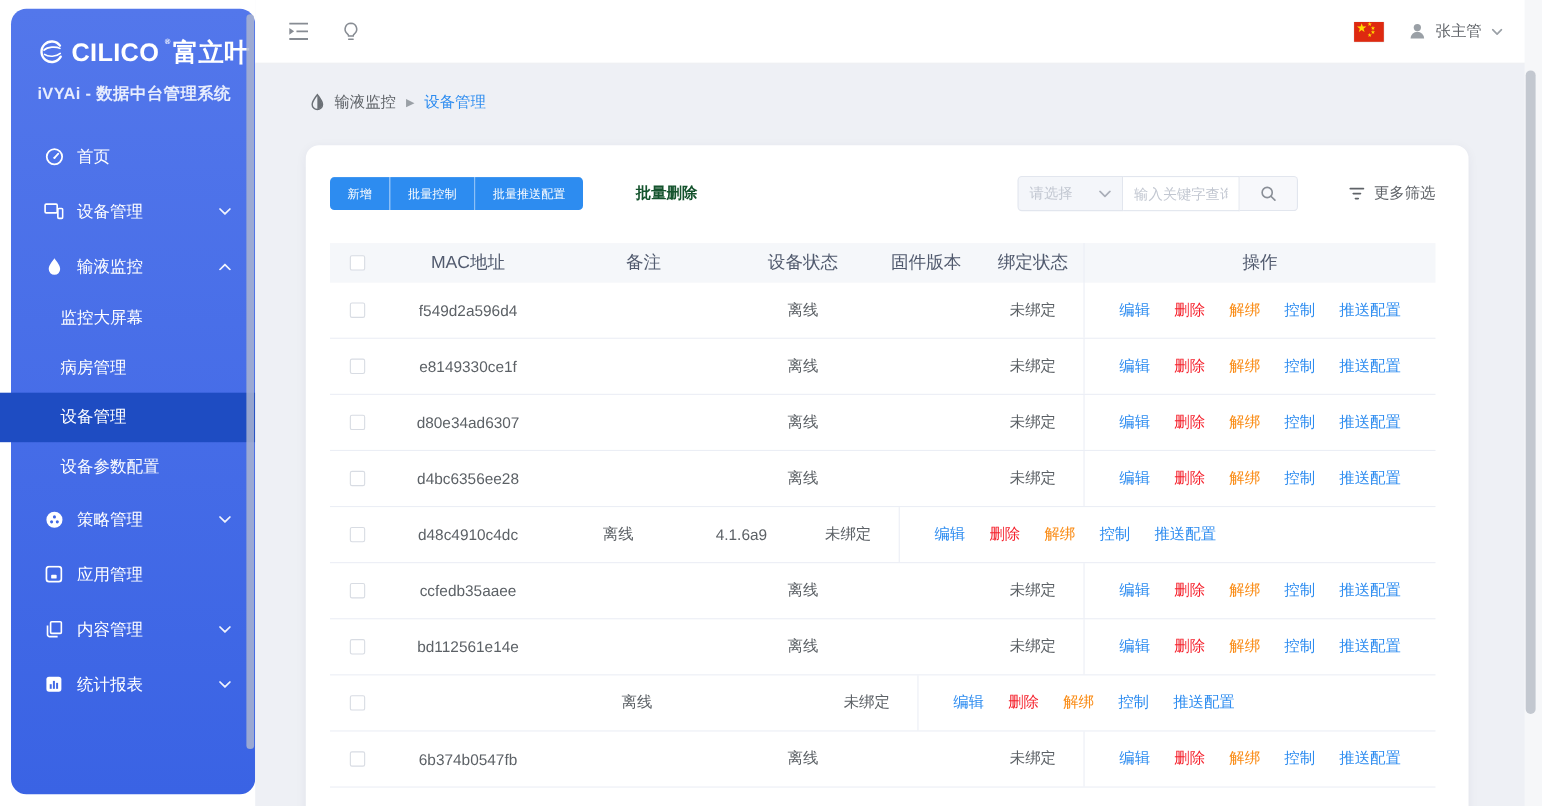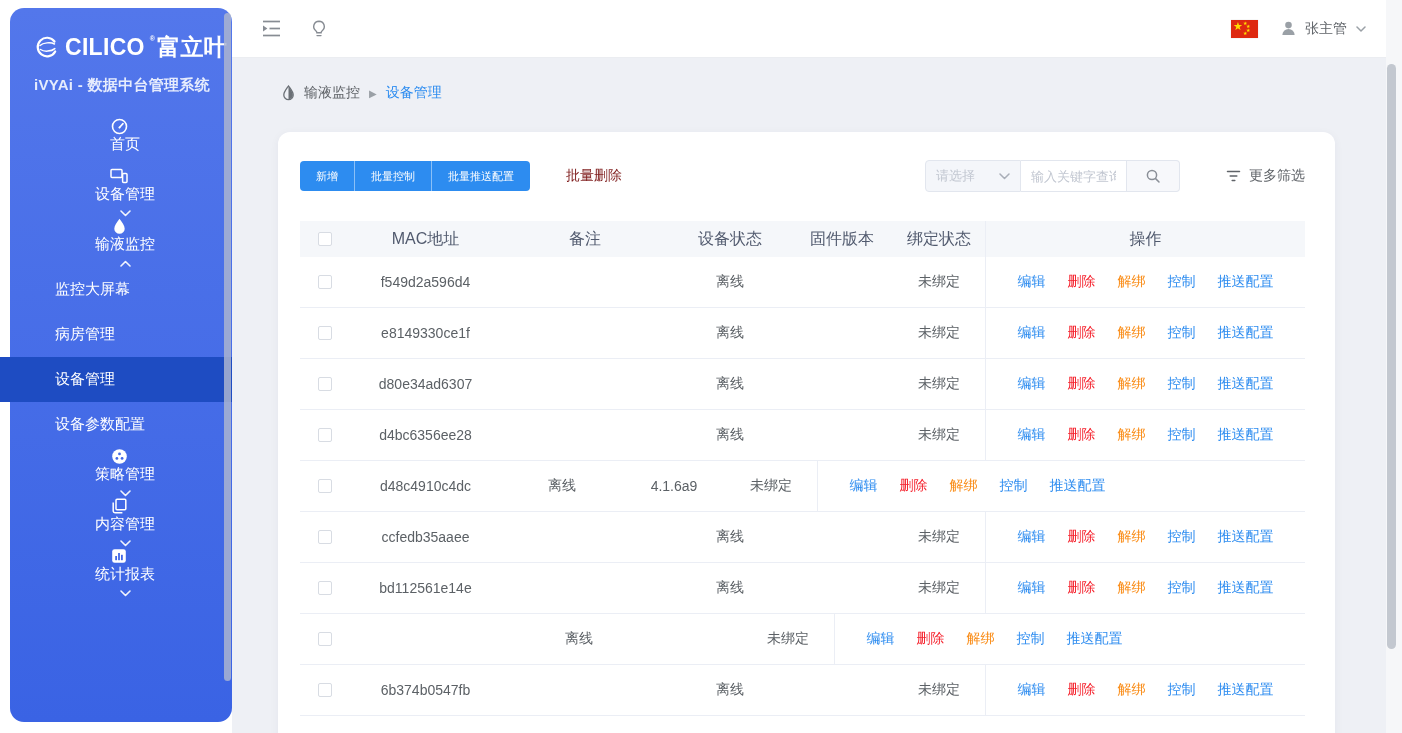--- a/index.html
+++ b/index.html
@@ -14,21 +14,21 @@
   .sidebar-col{position:absolute;left:0;top:0;width:232px;height:669px;background:#fff;}
   .sidebar-card{position:absolute;left:10px;top:8px;width:222px;height:714px;border-radius:14px;
     background:linear-gradient(180deg,var(--sidebar-top),var(--sidebar-bottom));color:#fff;}
   .sidebar-scrollbar{position:absolute;right:1px;top:5px;width:7px;height:668px;border-radius:4px;
     background:rgba(170,180,208,.85);}
   .brand{padding:26px 0 0 24px;}
   .logo-row{display:flex;align-items:flex-start;gap:5px;font-size:23px;font-weight:bold;letter-spacing:.3px;line-height:26px;}
   .logo-reg{font-size:7px;line-height:10px;}
   .subtitle{margin-top:16px;font-size:15px;font-weight:600;color:#e6ecfd;letter-spacing:.3px;}
   .menu{margin-top:22px;}
-  .menu-item{height:50px;display:flex;align-items:center;padding:0 22px 0 30px;font-size:15px;cursor:pointer;flex-direction:column;}
+  .menu-item{height:50px;display:flex;align-items:center;padding:0 22px 0 30px;font-size:15px;cursor:pointer;}
   .mi-icon{width:18px;height:18px;margin-right:12px;display:flex;align-items:center;justify-content:center;}
   .mi-label{flex:1;}
   .mi-chevron{display:flex;}
   .mi-chevron.up{transform:rotate(180deg);}
   .submenu-item{height:45px;display:flex;align-items:center;padding-left:45px;font-size:15px;cursor:pointer;}
   .submenu-item.active{margin-left:-10px;padding-left:55px;width:232px;background:var(--sidebar-active);}
 
   
   .main-col{position:absolute;left:232px;top:0;width:1170px;height:733px;background:var(--page-bg);}
   .topbar{height:58px;background:#fff;border-bottom:1px solid #ebedf1;display:flex;align-items:center;padding:0 36px 0 30px;}
@@ -46,21 +46,21 @@
   .crumb-current{color:var(--accent);cursor:pointer;}
 
   .card{margin:30px 0 0 46px;width:1057px;height:700px;background:#fff;border-radius:12px;
     box-shadow:0 2px 10px rgba(31,45,80,.05);padding:28px 30px 0 22px;}
 
   
   .toolbar{display:flex;align-items:center;height:32px;}
   .btn-group{display:flex;border-radius:4px;overflow:hidden;}
   .btn{height:30px;background:var(--accent);color:#fff;font-size:11px;padding:0 16px;display:flex;align-items:center;border:none;cursor:pointer;font-family:inherit;}
   .btn + .btn{border-left:1px solid rgba(255,255,255,.45);}
-  .btn-delete{margin-left:36px;background:none;border:none;color:#7f1d1d;font-size:14px;cursor:pointer;font-family:inherit;}
+  .btn-delete{margin-left:48px;background:none;border:none;color:#14532d;font-size:14px;cursor:pointer;font-family:inherit;font-weight:bold;}
   .search-cluster{margin-left:auto;display:flex;align-items:center;padding-left:14px;}
   .select-box{width:96px;height:32px;background:#f4f6fa;border:1px solid #e2e6ee;border-radius:4px 0 0 4px;
     display:flex;align-items:center;padding:0 10px;color:#c2c7d1;font-size:13px;cursor:pointer;}
   .select-box .sel-caret{margin-left:auto;display:flex;}
   .kw-input{width:106px;height:32px;border:1px solid #e2e6ee;border-left:none;padding:0 10px;font-size:13px;outline:none;color:#444;font-family:inherit;}
   .kw-input::placeholder{color:#c2c7d1;}
   .search-btn{width:53px;height:32px;background:#f7f8fb;border:1px solid #e2e6ee;border-left:none;border-radius:0 4px 4px 0;
     display:flex;align-items:center;justify-content:center;cursor:pointer;}
   .more-filter{margin-left:46px;display:flex;align-items:center;gap:8px;color:#5f6368;font-size:14px;cursor:pointer;}
 
@@ -153,20 +153,29 @@
                 <circle cx="5.9" cy="10.4" r="1.4" fill="#4168e6"></circle>
                 <circle cx="11.1" cy="10.4" r="1.4" fill="#4168e6"></circle>
               </svg>
             </span>
             <span class="mi-label">策略管理</span>
             <span class="mi-chevron ">
               <svg width="11" height="7" viewBox="0 0 11 7">
                 <path d="M1 1l4.5 4.5L10 1" fill="none" stroke="rgba(255,255,255,.92)" stroke-width="1.6" stroke-linecap="round" stroke-linejoin="round"></path>
               </svg>
             </span>
+          </div>
+          <div class="menu-item">
+            <span class="mi-icon">
+              <svg width="16" height="16" viewBox="0 0 16 16">
+                <rect x="1.2" y="1.2" width="13.6" height="13.6" rx="2.4" fill="none" stroke="#fff" stroke-width="1.6"></rect>
+                <rect x="5.5" y="8.6" width="5" height="3.4" rx=".8" fill="#fff"></rect>
+              </svg>
+            </span>
+            <span class="mi-label">应用管理</span>
           </div>
           <div class="menu-item">
             <span class="mi-icon">
               <svg width="16" height="16" viewBox="0 0 16 16">
                 <rect x="5" y="1.2" width="9.8" height="10.6" rx="1" fill="none" stroke="#fff" stroke-width="1.5"></rect>
                 <path d="M2.2 4.6v8.2a2 2 0 0 0 2 2h7.2" fill="none" stroke="#fff" stroke-width="1.5"></path>
               </svg>
             </span>
             <span class="mi-label">内容管理</span>
             <span class="mi-chevron ">

